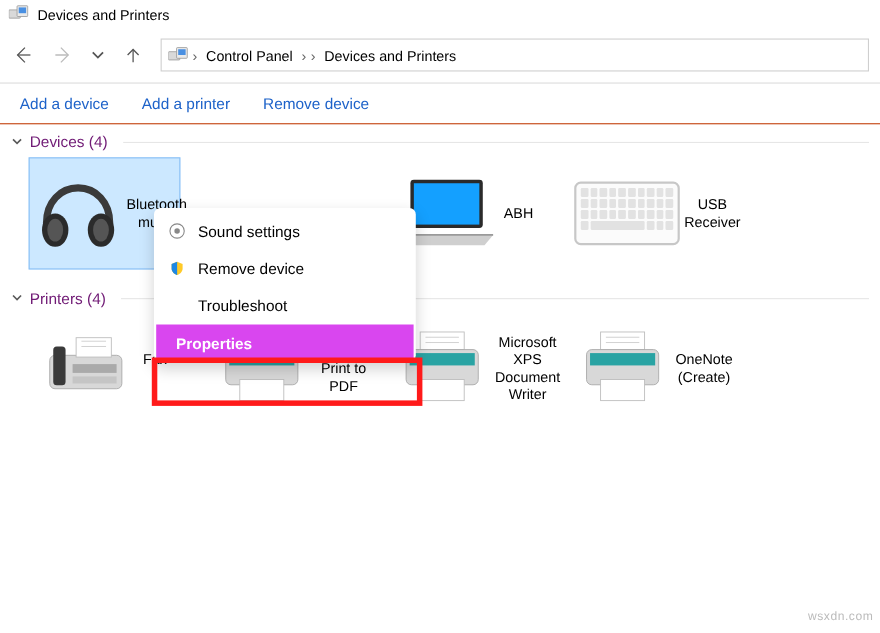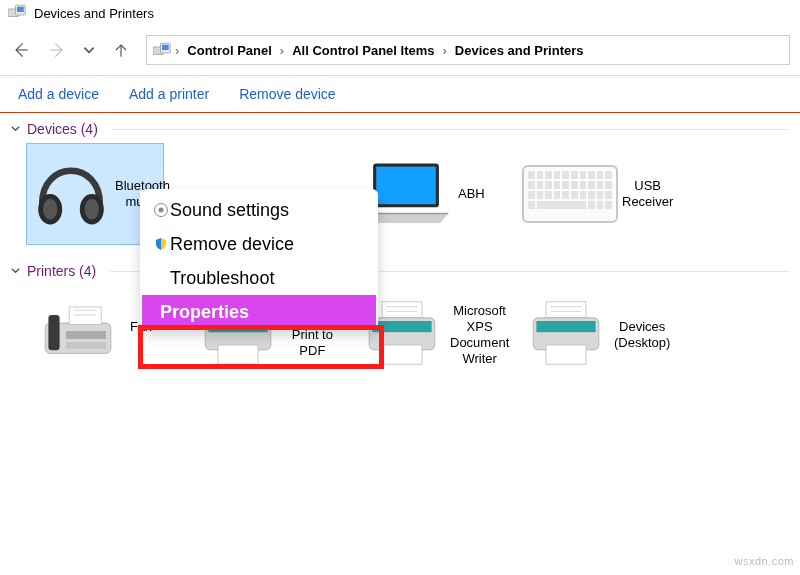--- a/index.html
+++ b/index.html
@@ -8,41 +8,41 @@
 .titlebar { display: flex; align-items: center; padding: 4px 8px 8px 8px; gap: 8px; }
 .titlebar-icon svg { width: 18px; height: 16px; }
 .titlebar-text { font-size: 13px; }
 
 .addrbar { display: flex; align-items: center; padding: 4px 10px 10px 10px; gap: 14px; border-bottom: 1px solid #dcdcdc; }
 .navbtn { width: 22px; height: 22px; display: flex; align-items: center; justify-content: center; color: #555; cursor: pointer; }
 .navbtn svg { width: 20px; height: 20px; }
 .navbtn.disabled { color: #bbb; }
 .recent { width: 14px; color: #555; }
 .addrbox { flex: 1; display: flex; align-items: center; border: 1px solid #cfcfcf; height: 30px; padding: 0 6px; gap: 4px; }
-.addrbox .crumb { padding: 0 4px; cursor: pointer; font-weight: bold; }
+.addrbox .crumb { padding: 0 4px; cursor: pointer; }
 .addrbox .sep { color: #666; }
 .addrbox-icon svg { width: 18px; height: 16px; margin-top:2px;}
 
 .cmdbar { display: flex; align-items: center; padding: 10px 18px; gap: 30px; border-bottom: 1px solid #c2410c; }
 .cmdlink { color: #1d62c9; font-size: 14px; cursor: pointer; }
 
 .section-hdr { display: flex; align-items: center; gap: 6px; padding: 8px 10px 6px 10px; color: #701a75; font-size: 14px; }
 .section-hdr .chev { color: #5a5a5a; }
 .section-hdr .chev svg { width: 11px; height: 11px; }
 .sep-line { height: 1px; background: #e6e6e6; flex: 1; margin-left: 8px; }
 
 .items { display: flex; padding: 0 10px 10px 10px; gap: 10px; }
 .item { width: 138px; display: flex; flex-direction: row; align-items: center; padding: 6px 4px; text-align: center; gap: 4px; margin-left: 16px; }
 .item.selected { background: #cce8ff; border: 1px solid #88bff5; }
 .item .icon-slot { width: 96px; height: 88px; display: flex; align-items: center; justify-content: center; }
 .item .label { font-size: 13px; line-height: 1.25; min-height: 32px; }
 .item .label.single { min-height: auto; }
 
 .context-menu { position: absolute; left: 140px; top: 189px; width: 238px; background: #fff; box-shadow: 0 6px 14px rgba(0,0,0,.18); padding: 4px 2px 0 2px; border-radius: 6px; z-index: 5; }
-.cm-row { display: flex; align-items: center; height: 34px; padding: 0 10px; cursor: pointer; font-size: 18px; }
+.cm-row { display: flex; align-items: center; height: 34px; padding: 0 10px; gap: 10px; cursor: pointer; font-size: 14px; }
 .cm-row .ic { width: 18px; display: flex; justify-content: center; }
 .cm-row.highlight { background: #d946ef; color: #fff; font-weight: 600; padding-left: 18px; }
 .highlight-ring { position: absolute; left: 138px; top: 325px; width: 246px; height: 44px; border: 5px solid #ff1a1a; z-index: 6; pointer-events: none; }
 
 .watermark { position: absolute; right: 6px; bottom: 8px; font-size: 11px; color: #bbb; letter-spacing: .5px; margin-top: 40px; }
 
 
 .headphones svg { width: 80px; height: 76px; }
 .laptop svg { width: 94px; height: 72px; }
 .keyboard { width: 96px; height: 58px; border: 2px solid #c7c7c7; border-radius: 6px; background: #fbfbfb; display: grid; grid-template-columns: repeat(10,1fr); grid-auto-rows: 8px; gap: 2px; padding: 4px; }
@@ -92,21 +92,20 @@
     <span class="addrbox-icon">
       <svg viewBox="0 0 24 20">
           <rect x="0" y="6" width="14" height="10" rx="1" fill="#d9d9d9" stroke="#9a9a9a"></rect>
           <rect x="10" y="1" width="13" height="13" rx="1" fill="#eaeaea" stroke="#9a9a9a"></rect>
           <rect x="12" y="3" width="9" height="7" fill="#4a90e2"></rect>
         </svg>
     </span>
     <span class="sep">›</span>
     <span class="crumb">Control Panel</span>
     <span class="sep">›</span>
-    <span class="crumb">All Control Panel Items</span>
     <span class="sep">›</span>
     <span class="crumb">Devices and Printers</span>
   </div>
 </div>
 
 <div class="cmdbar">
   <span class="cmdlink">Add a device</span>
   <span class="cmdlink">Add a printer</span>
   <span class="cmdlink">Remove device</span>
 </div>
@@ -250,21 +249,21 @@
     <div class="icon-slot printer">
       <svg viewBox="0 0 110 95">
           <rect x="30" y="6" width="50" height="20" fill="#fff" stroke="#bcbcbc"></rect>
           <rect x="14" y="26" width="82" height="40" rx="6" fill="#d8d8d8" stroke="#a9a9a9"></rect>
           <rect x="18" y="30" width="74" height="14" fill="#29a3a3"></rect>
           <rect x="30" y="60" width="50" height="24" fill="#fff" stroke="#bcbcbc"></rect>
           <line x1="36" y1="12" x2="74" y2="12" stroke="#ccc"></line>
           <line x1="36" y1="18" x2="74" y2="18" stroke="#ccc"></line>
         </svg>
     </div>
-    <div class="label">Devices (Desktop)</div>
+    <div class="label">OneNote (Create)</div>
   </div>
 </div>
 
 <div class="context-menu">
   <div class="cm-row">
     <span class="ic">
         <svg width="16" height="16" viewBox="0 0 16 16">
           <circle cx="8" cy="8" r="6.5" fill="none" stroke="#888"></circle>
           <circle cx="8" cy="8" r="2.5" fill="#888"></circle>
         </svg>

